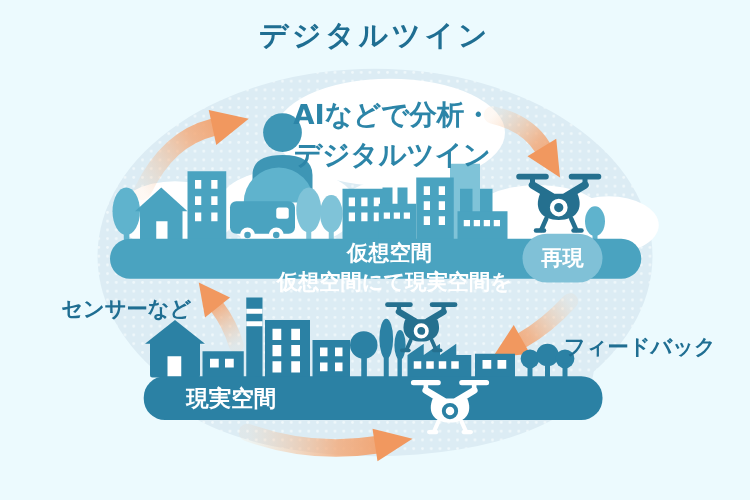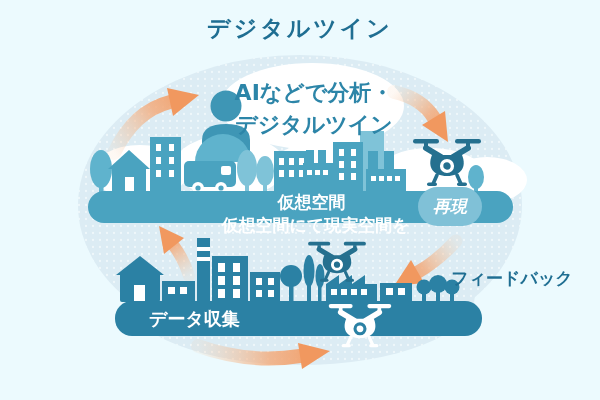--- a/index.html
+++ b/index.html
@@ -10,21 +10,21 @@
          font-size:23px;font-weight:800;color:#1f6e92;letter-spacing:3px;}
   .bubble-text{position:absolute;left:226px;top:77px;width:176px;text-align:center;
          font-size:22px;font-weight:700;color:#2c85a8;line-height:1.45;}
   .vbar{position:absolute;left:88px;top:191px;width:425px;height:32px;background:#4aa3c0;
          border-radius:16px;color:#fff;display:flex;align-items:center;
          font-size:17px;font-weight:700;flex-direction:column;}
   .vbar .l1{margin-left:22px;white-space:nowrap;}
   .vbar .l2{margin-left:30px;white-space:nowrap;}
   .pill{position:absolute;left:330px;top:-4px;height:39px;min-width:38px;padding:0 13px;
          background:#80c1d7;border-radius:20px;display:flex;align-items:center;
-         justify-content:center;color:#fff;font-size:17px;font-weight:700;white-space:nowrap;font-style:italic;}
+         justify-content:center;color:#fff;font-size:17px;font-weight:700;white-space:nowrap;}
   .rbar{position:absolute;left:115px;top:301px;width:367px;height:35px;background:#2b81a4;
          border-radius:17px;color:#fff;display:flex;align-items:center;
          font-size:18px;font-weight:700;}
   .rbar .l1{margin-left:34px;white-space:nowrap;}
   .note{position:absolute;text-align:center;font-size:17px;font-weight:700;
          color:#1f6e92;line-height:1.5;white-space:nowrap;}
   .note-left{left:36px;top:236px;width:130px;}
   .note-right{left:428px;top:240px;width:168px;}
 </style>
 </head>
@@ -233,25 +233,25 @@
 
   <div class="vbar">
     <span class="l1">仮想空間</span>
     <span class="l2">仮想空間にて現実空間を</span>
     <div class="pill">
       <span>再現</span>
     </div>
   </div>
 
   <div class="rbar">
-    <span class="l1">データ収集</span>
+    <span class="l1">現実空間</span>
   </div>
 
   <div class="note note-left">
-    <br>
+    <span>センサーなど</span><br>
   </div>
 
   <div class="note note-right">
     <br>
     <span>フィードバック</span>
   </div>
 
   <svg class="layer" width="600" height="400" viewBox="0 0 600 400">
     <defs>
       <g id="droneShape">

